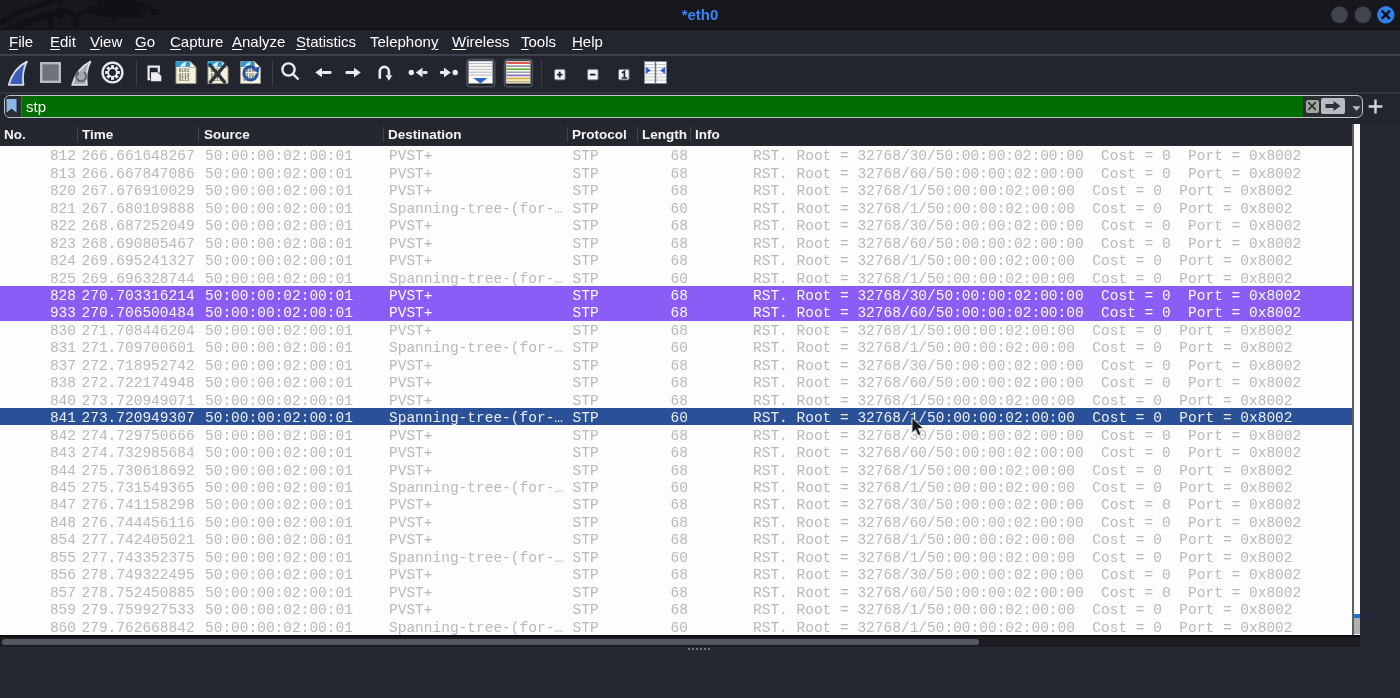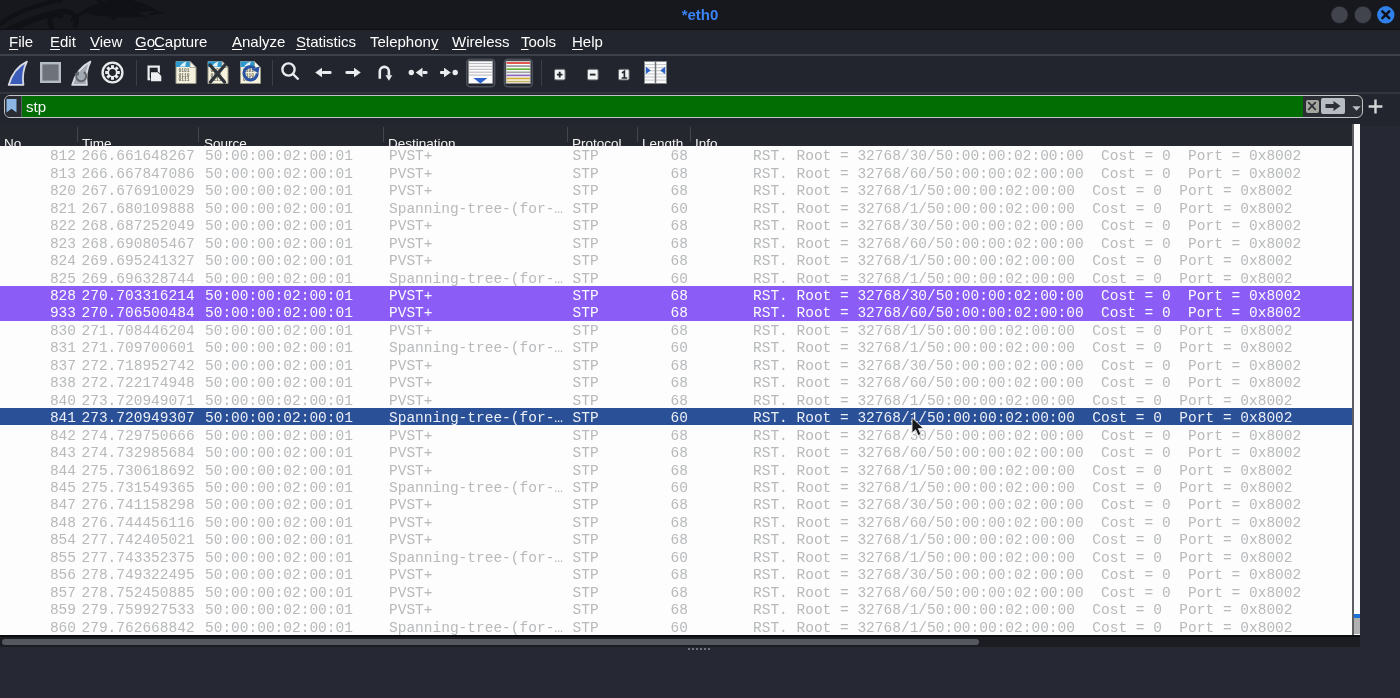--- a/index.html
+++ b/index.html
@@ -23,21 +23,21 @@
 color:#f6f7f6;font-size:15px;line-height:21.5px;padding-left:4px;}
 #fxbtn{position:absolute;left:1300.5px;top:4px;width:13px;height:13px;background:#a5a79e;
 border-radius:2px;}
 #fxbtn svg{position:absolute;left:1.5px;top:1.5px;}
 #fapply{position:absolute;left:1316px;top:2.5px;width:24px;height:16px;background:#b8bcc3;
 border-radius:2px;}
 #fapply svg{position:absolute;left:4px;top:3px;}
 #fcaret{position:absolute;left:1347px;top:10px;}
 #fplus{position:absolute;left:1367.5px;top:5.5px;}
 #tblhdr{position:absolute;left:0;top:124px;width:1352px;height:21px;background:#25272e;}
-#tblhdr span{position:absolute;top:0;line-height:21px;color:#f4f4f4;font-size:13.5px;font-weight:normal;margin-top:9px;}
+#tblhdr span{position:absolute;top:0;line-height:21px;color:#f4f4f4;font-size:13.5px;font-weight:bold;}
 #tblhdr i{position:absolute;top:3px;height:15px;width:1px;background:#43464e;}
 #tbl{position:absolute;left:0;top:146.2px;width:1352px;height:489px;background:#fdfdfd;text-decoration:underline;}
 .r{position:relative;height:17.46px;color:#b7b9bb;}
 .r span{position:absolute;top:2.2px;line-height:17.46px;font-family:"Liberation Mono",monospace;
 font-size:14.5px;white-space:pre;}
 .sel1{background:#8b5cf6;color:#fafbfd;}
 .sel2{background:#2a5097;color:#eceff5;}
 .c0{left:0;width:76px;text-align:right;}
 .c1{left:81.5px;}
 .c2{left:205px;}
@@ -80,21 +80,21 @@
 <circle cx="39.9" cy="14.8" r="8.7" fill="#42444d" stroke="#1d1e23" stroke-width="1"></circle>
 <circle cx="62.8" cy="14.8" r="8.7" fill="#2f80e8"></circle>
 <path d="M59.4,11.4 L66.2,18.2 M66.2,11.4 L59.4,18.2" stroke="#10111a" stroke-width="2.6" stroke-linecap="round"></path>
 </svg>
     </div>
 <div id="menubar">
       <span class="mi" style="left:9px"><u>F</u>ile</span>
       <span class="mi" style="left:50px"><u>E</u>dit</span>
       <span class="mi" style="left:90px"><u>V</u>iew</span>
       <span class="mi" style="left:135px"><u>G</u>o</span>
-      <span class="mi" style="left:154px"><u>C</u>apture</span>
+      <span class="mi" style="left:170px"><u>C</u>apture</span>
       <span class="mi" style="left:232px"><u>A</u>nalyze</span>
       <span class="mi" style="left:296px"><u>S</u>tatistics</span>
       <span class="mi" style="left:370px">Telephon<u>y</u></span>
       <span class="mi" style="left:452px"><u>W</u>ireless</span>
       <span class="mi" style="left:521px"><u>T</u>ools</span>
       <span class="mi" style="left:572px"><u>H</u>elp</span>
     </div>
 <svg id="toolbar" width="1400" height="38" viewBox="0 0 1400 38" style="top:54px">
 <g transform="translate(0,-54)">
 <rect x="0" y="54" width="1400" height="2" fill="#3d414a"></rect>

